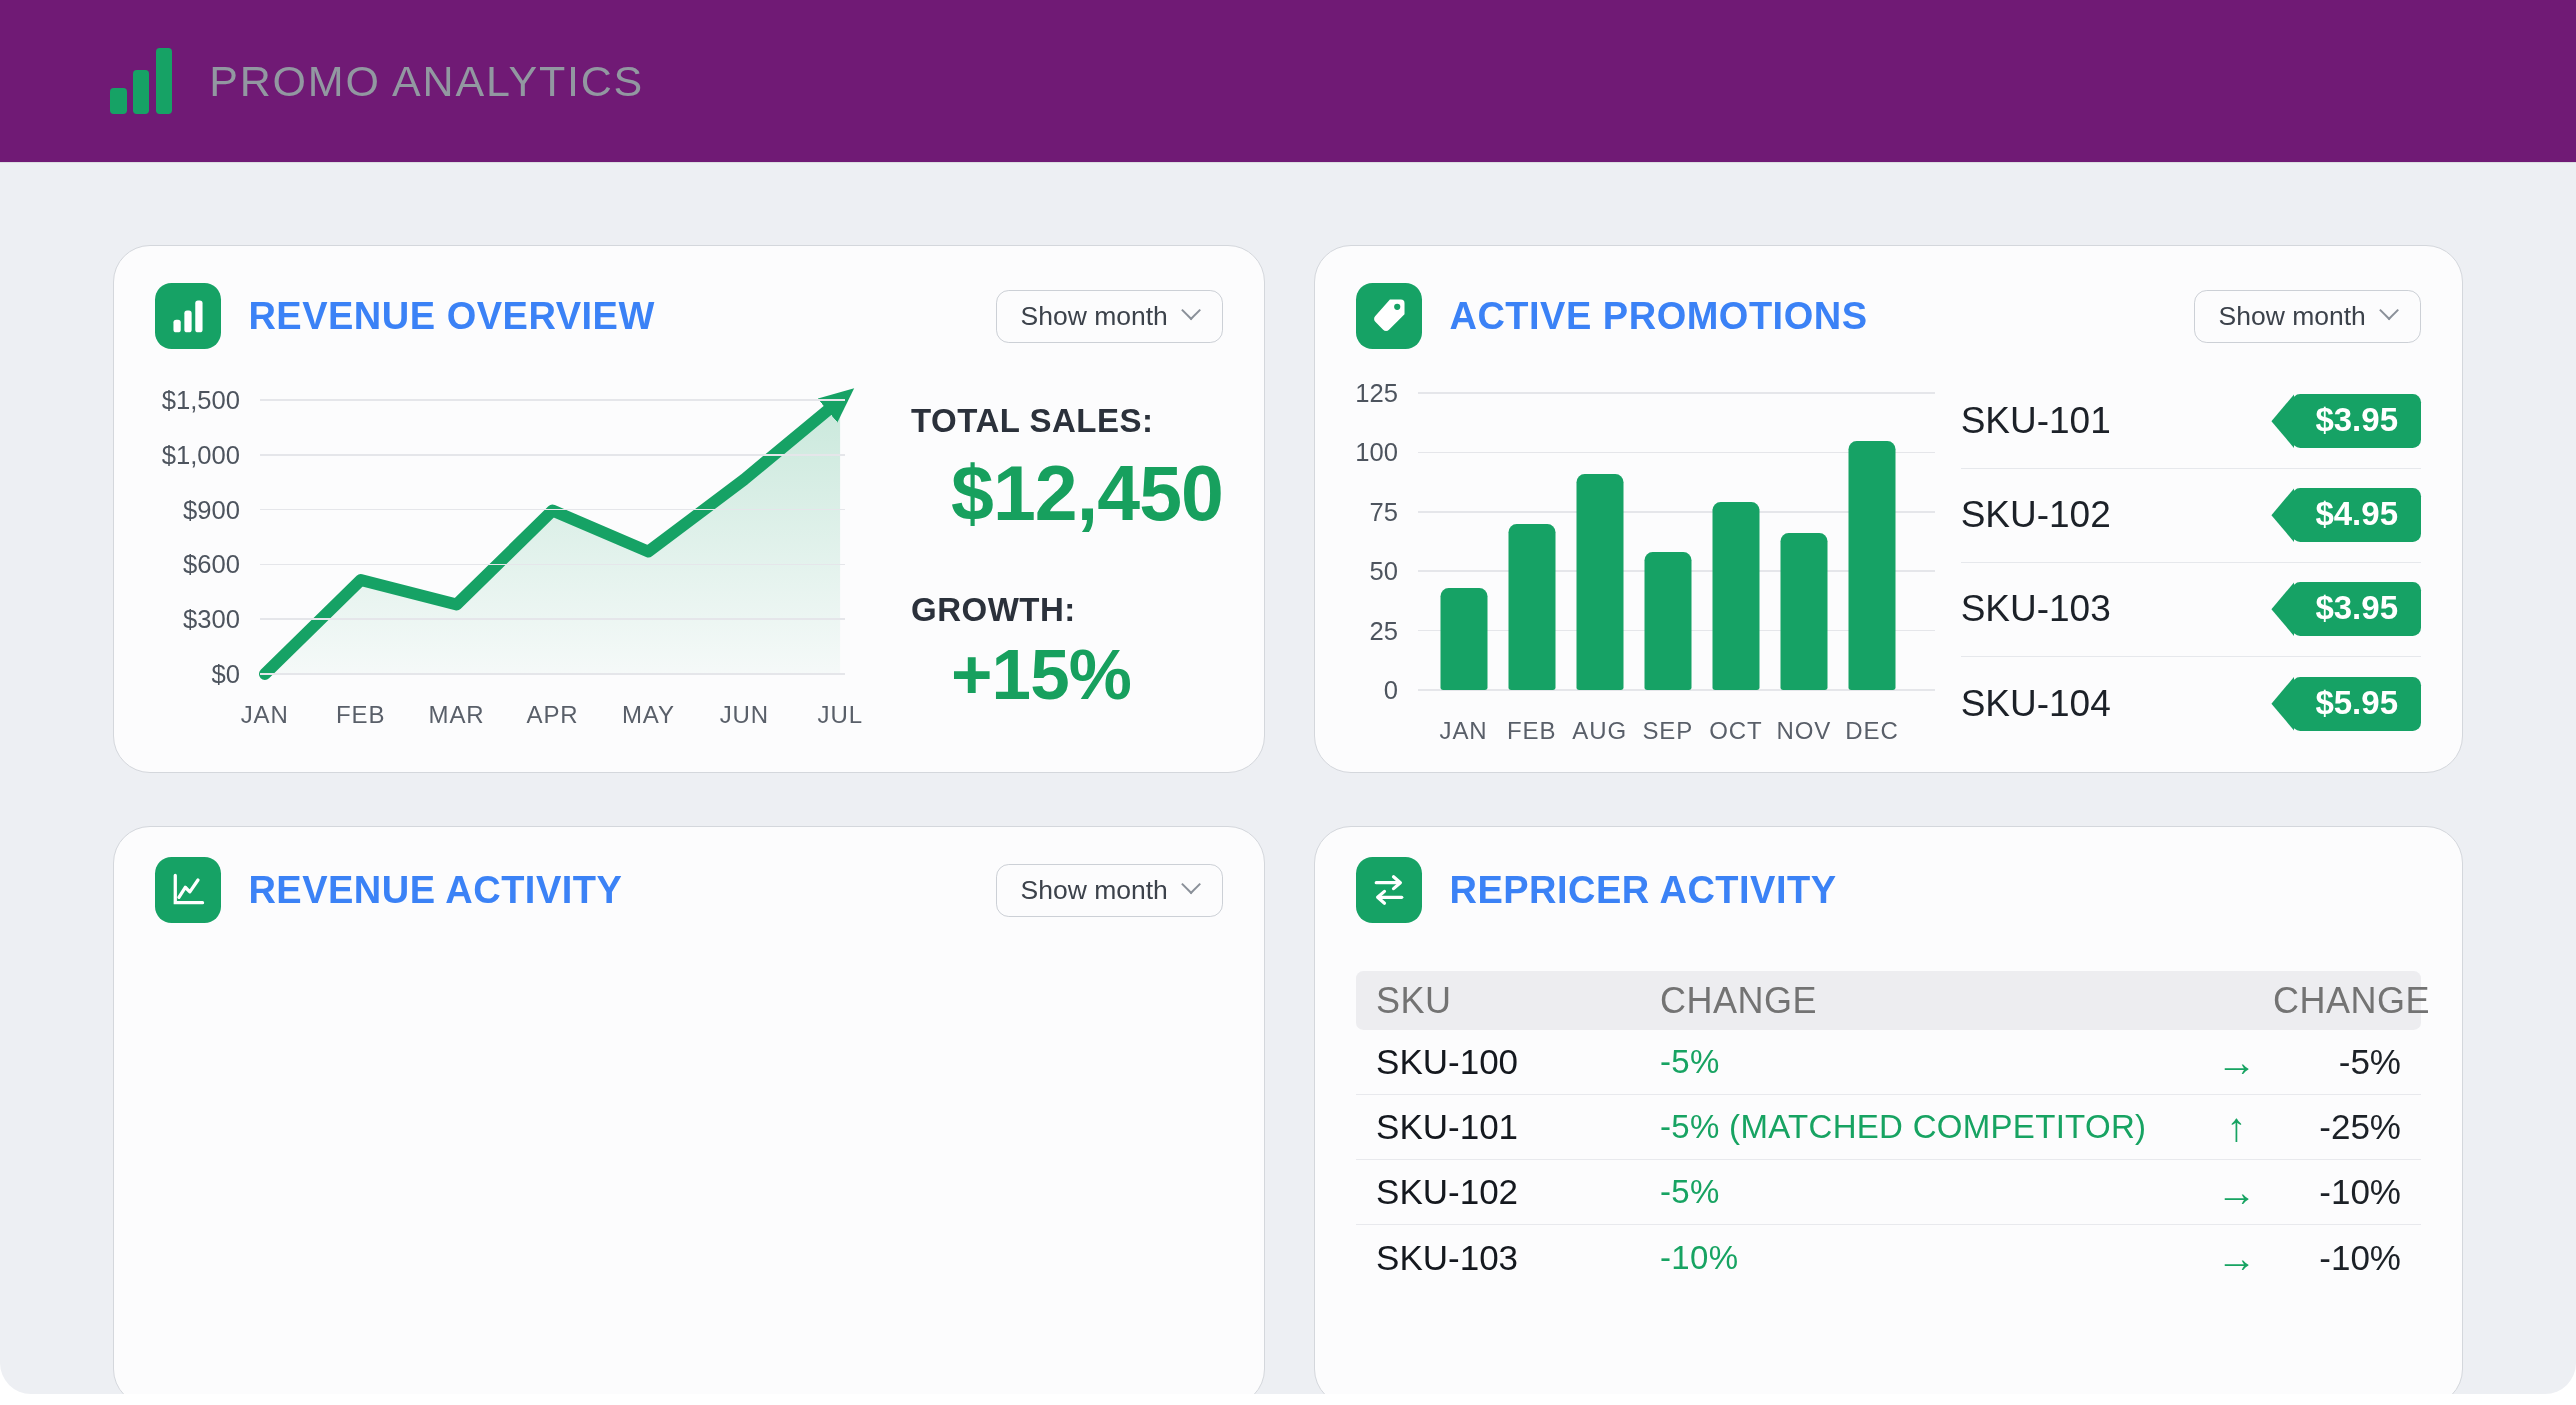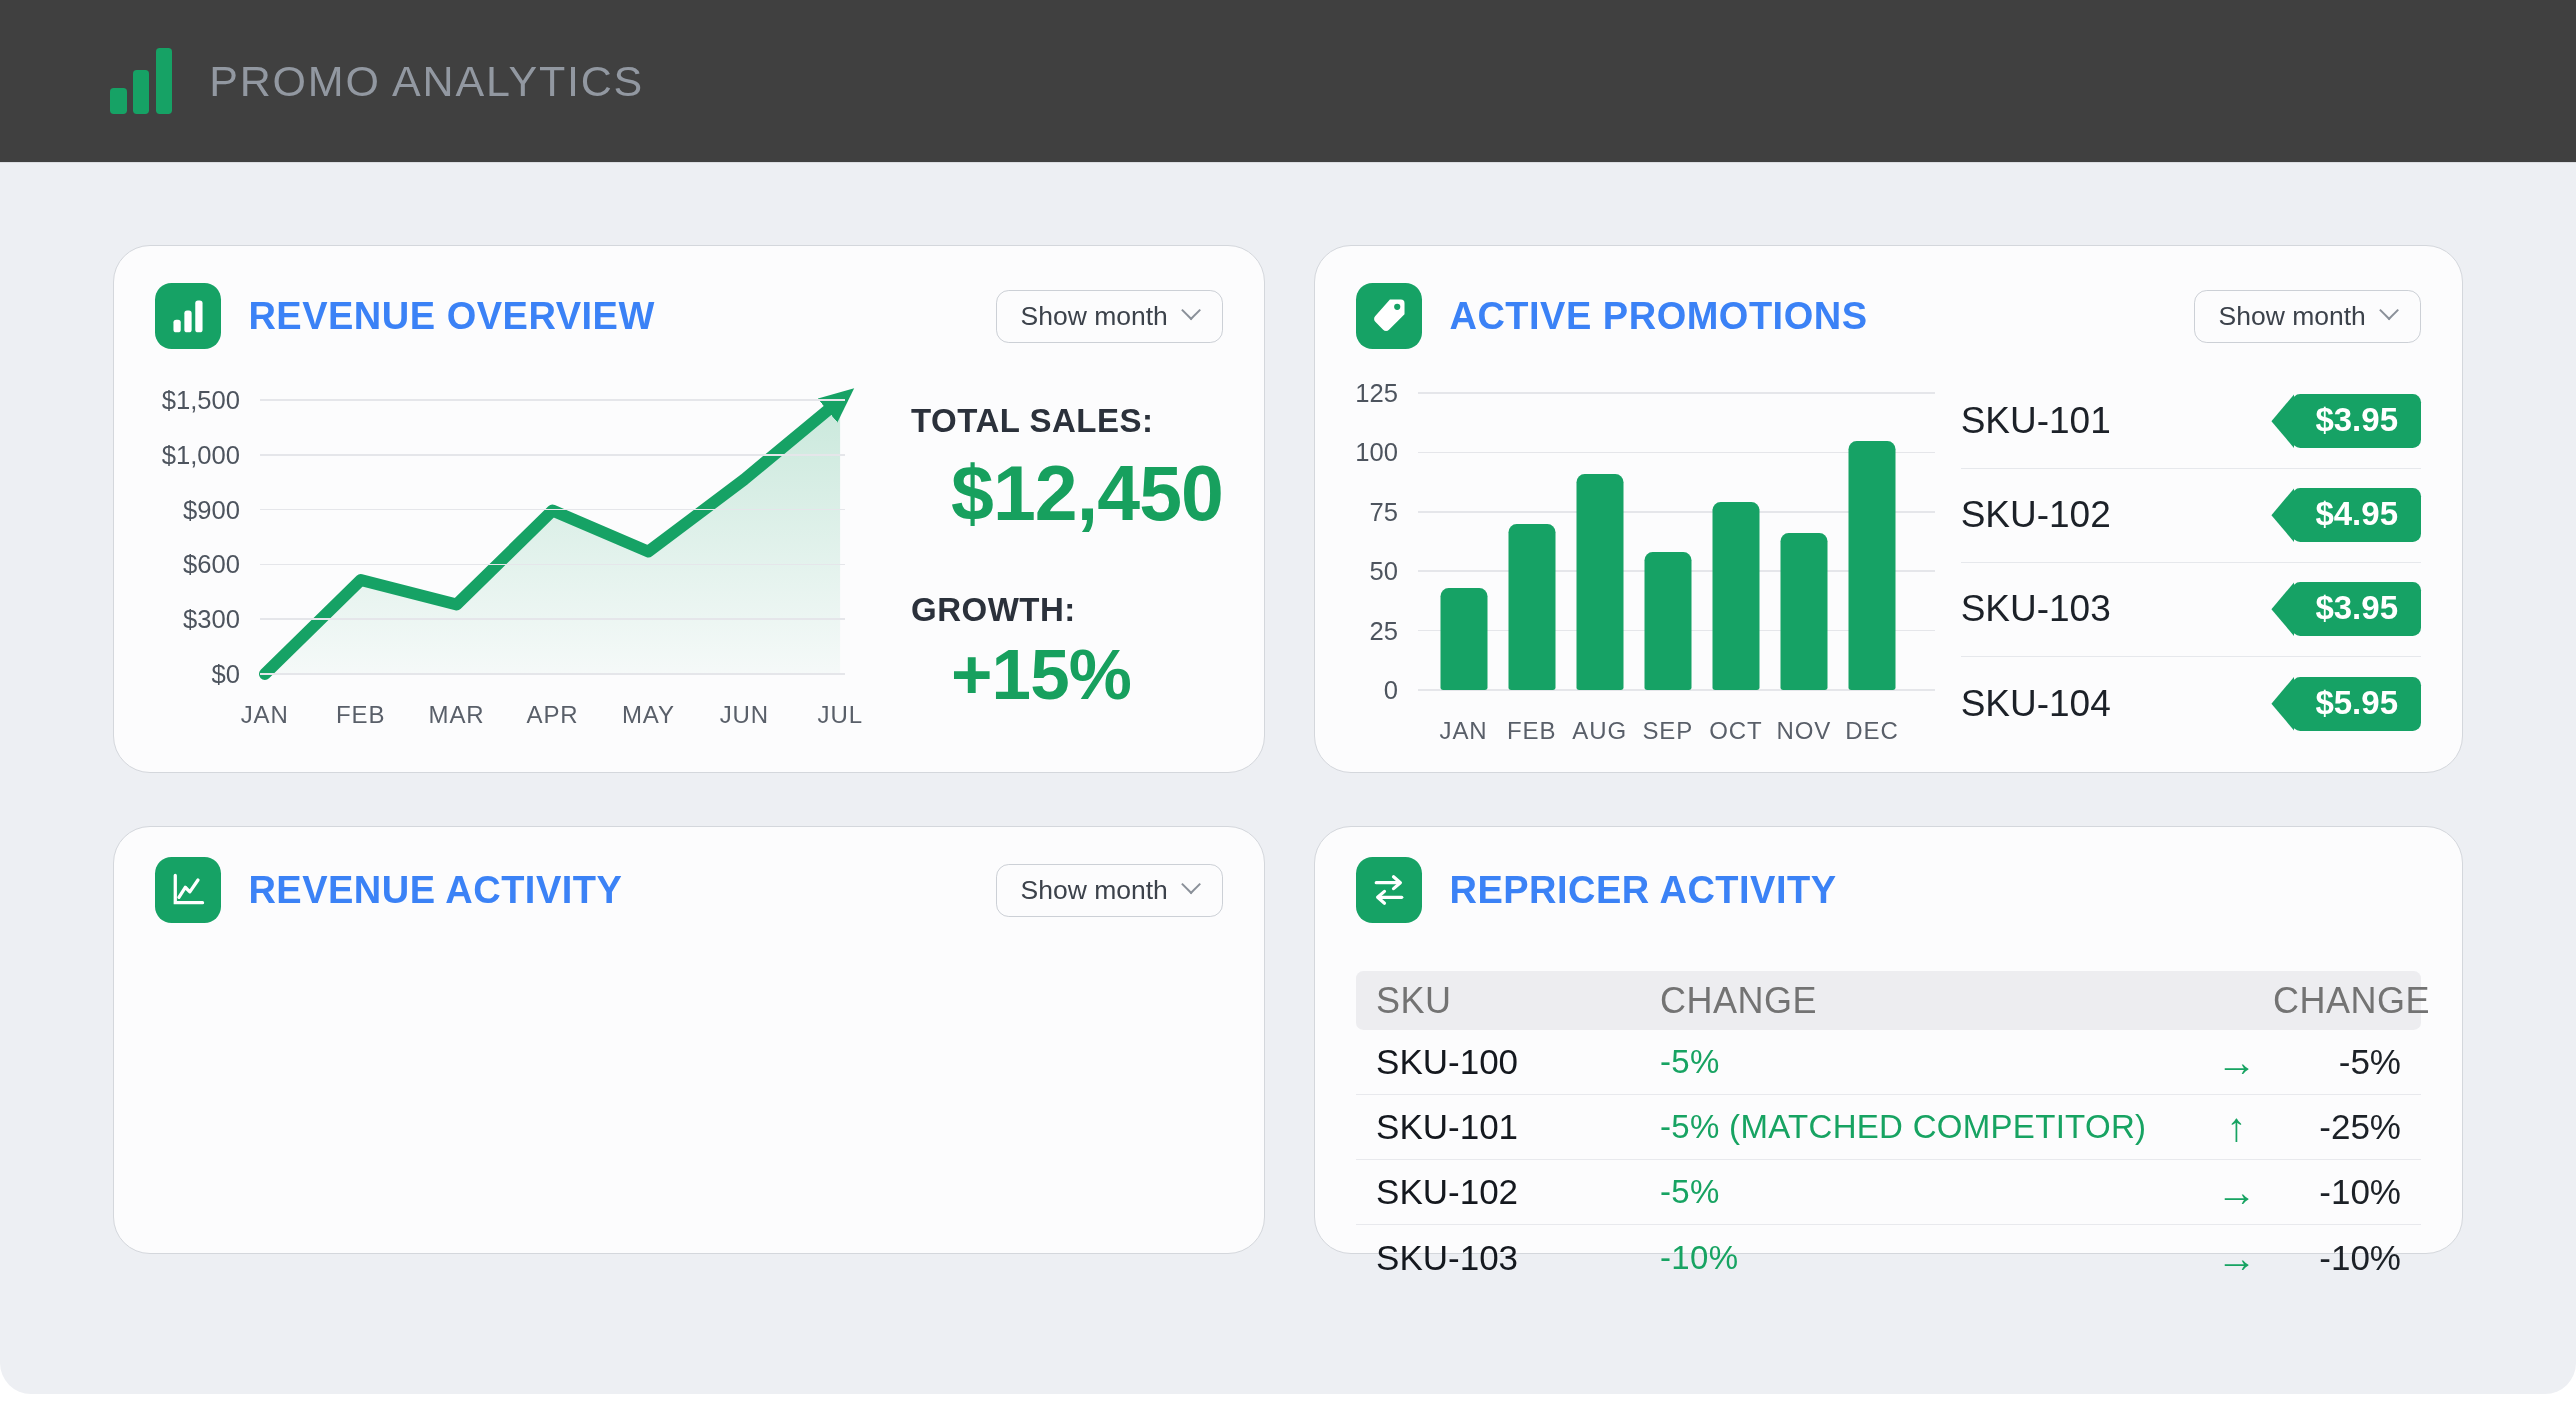--- a/index.html
+++ b/index.html
@@ -1,32 +1,32 @@
 <!DOCTYPE html>
 <html style="font-size:14.6px"><head>
 <meta charset="utf-8">
 <style>
   * { margin:0; padding:0; box-sizing:border-box; }
   html,body { width:2576px; height:1405px; background:#ffffff; overflow:hidden;
               font-family:"Liberation Sans","DejaVu Sans",sans-serif; }
   .panel { width:2576px; height:1394px; background:#edeff3; border-radius:0 0 31px 31px; overflow:hidden; }
 
   
-  .app-header { height:163px; background:#404040; border-bottom:1.8px solid #dbdde1;
+  .app-header { height:163px; background:#701a75; border-bottom:1.8px solid #dbdde1;
                 display:flex; align-items:center; padding-left:110px; }
   .logo { display:flex; align-items:flex-end; gap:6.4px; height:66px; margin-right:37px; }
   .logo i { display:block; width:16.5px; background:#16a265; border-radius:3.7px; }
   .logo i:nth-child(1){ height:25.6px; } .logo i:nth-child(2){ height:44px; } .logo i:nth-child(3){ height:66px; }
   .app-title { font-size:43px; color:#9298a1; letter-spacing:1.8px; font-weight:400; }
 
   
   .content { padding:82px 113px 0; display:grid; grid-template-columns:1fr 1fr;
              column-gap:49px; row-gap:53px; }
   .card { background:#fcfcfd; border:1.8px solid #d4d7dc; border-radius:37px; padding:37px 41px; }
-  .card.r1 { height:528px; } .card.r2 { height:428px; padding-top:30px; }
+  .card.r1 { height:528px; } .card.r2 { height:580px; padding-top:30px; }
 
   .card-head { display:flex; align-items:center; }
   .icon-box { width:66px; height:66px; border-radius:16.5px; background:#16a265; flex:0 0 auto;
               display:flex; align-items:center; justify-content:center; }
   .card-title { font-size:38px; font-weight:700; color:#3b82f6; letter-spacing:0.5px; margin-left:27.4px; }
   .spacer { flex:1; }
   .select { display:flex; align-items:center; gap:16.5px; background:#fcfcfd; border:1.8px solid #ccd0d6;
             border-radius:12.8px; height:53px; padding:0 24px; cursor:pointer; }
   .select span { font-size:26.5px; color:#3c424b; }
   .chev { width:13.7px; height:13.7px; border-left:2.7px solid #8a9099; border-bottom:2.7px solid #8a9099;

